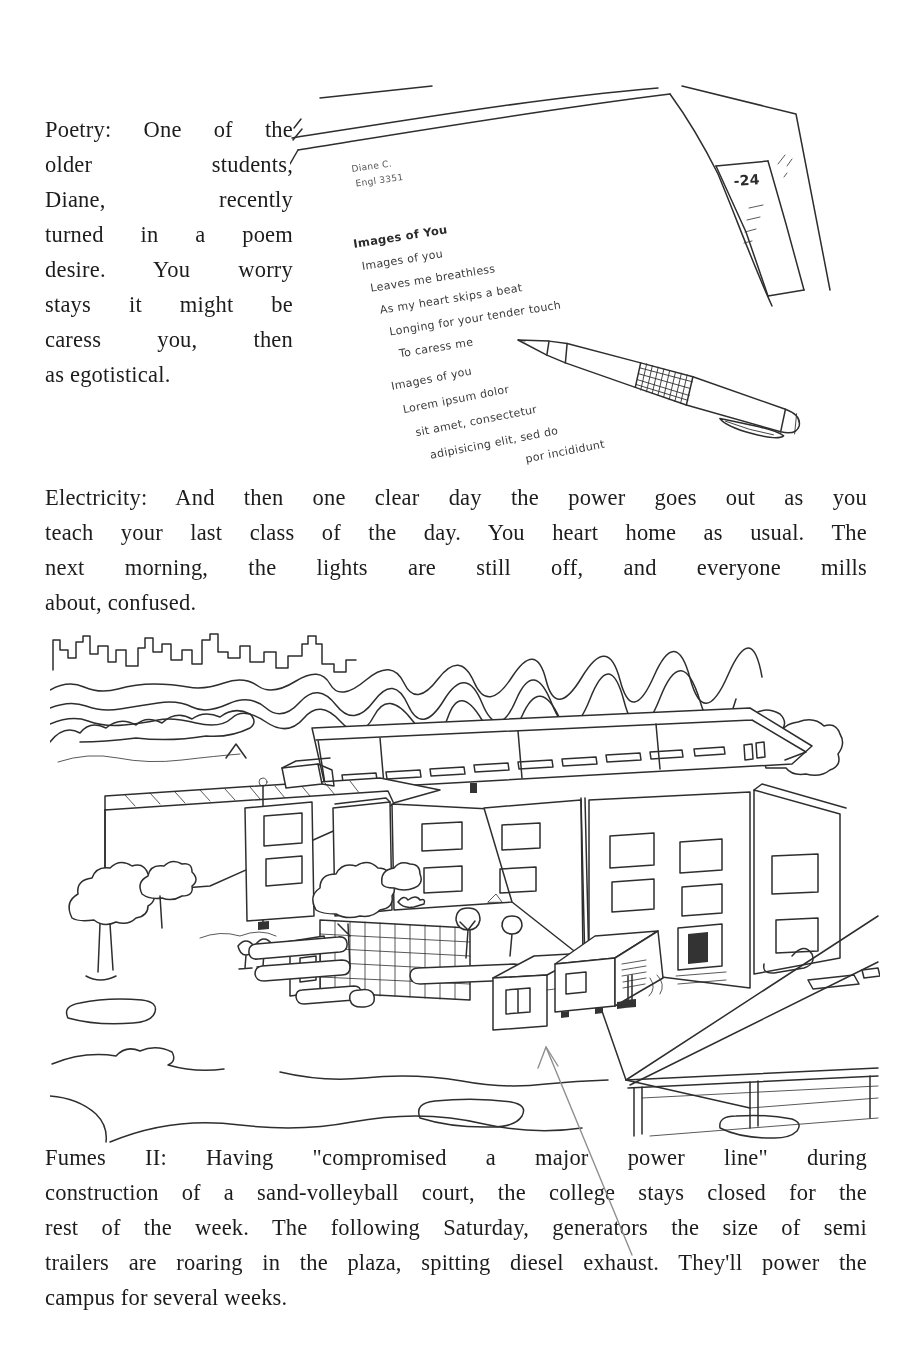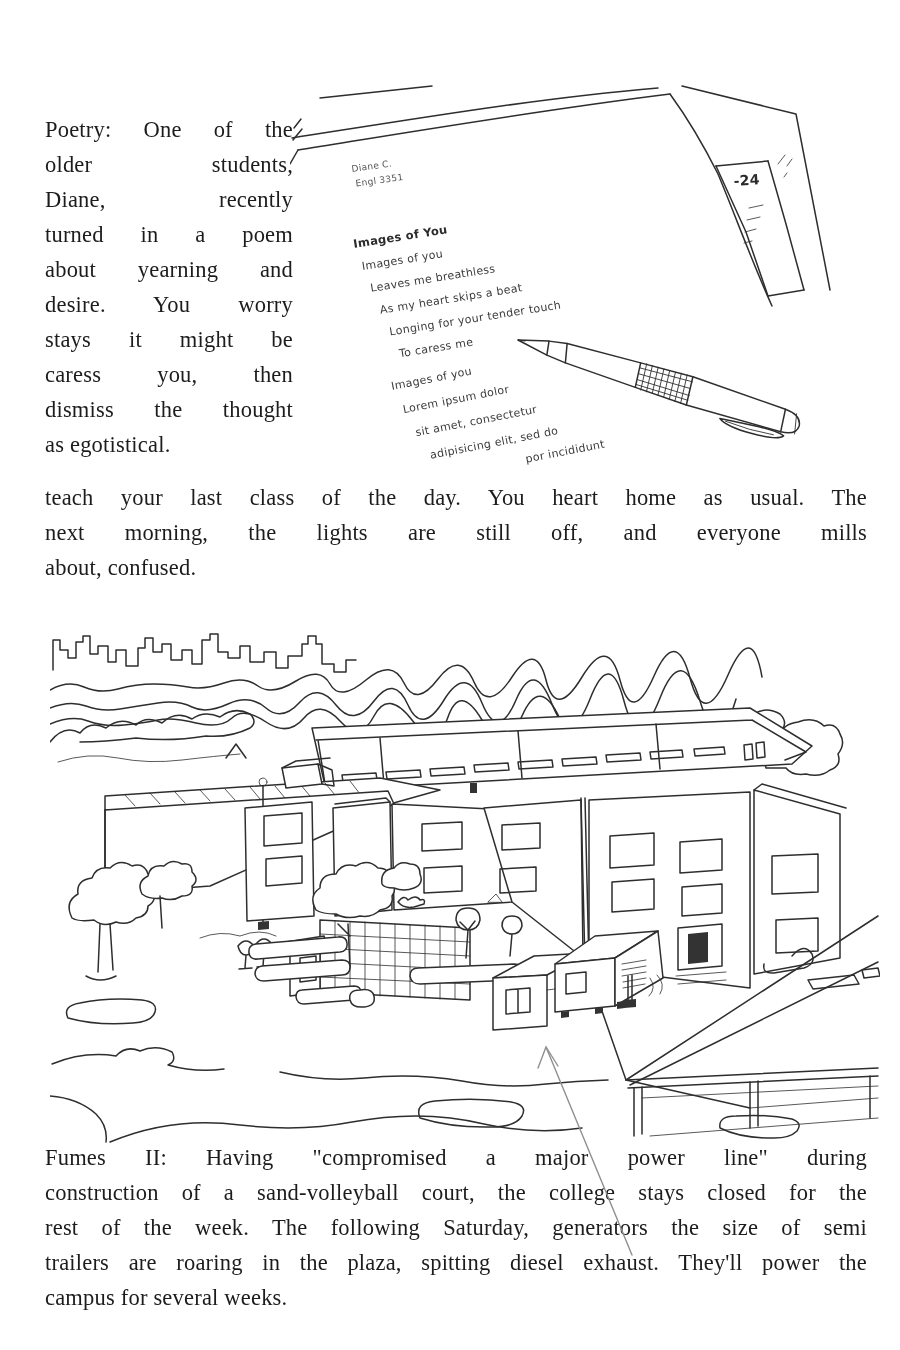--- a/index.html
+++ b/index.html
@@ -26,29 +26,28 @@
 </head>
 <body>
 
 <div class="canvas">
 
   <div class="para" id="poetry">
     <span class="jline">Poetry: One of the</span>
     <span class="jline">older students,</span>
     <span class="jline">Diane, recently</span>
     <span class="jline">turned in a poem</span>
-    <span class="jline">about yearning and</span>
     <span class="jline">desire. You worry</span>
     <span class="jline">stays it might be</span>
     <span class="jline">caress you, then</span>
-    <span class="jline">dismiss the thought</span>
     <span class="jline last">as egotistical.</span>
   </div>
 
   <div class="para" id="electricity">
+    <span class="jline">Electricity: And then one clear day the power goes out as you</span>
     <span class="jline">teach your last class of the day. You heart home as usual. The</span>
     <span class="jline">next morning, the lights are still off, and everyone mills</span>
     <span class="jline last">about, confused.</span>
   </div>
 
   <div class="para" id="fumes">
     <span class="jline">Fumes II: Having "compromised a major power line" during</span>
     <span class="jline">construction of a sand-volleyball court, the college stays closed for the</span>
     <span class="jline">rest of the week. The following Saturday, generators the size of semi</span>
     <span class="jline">trailers are roaring in the plaza, spitting diesel exhaust. They'll power the</span>

